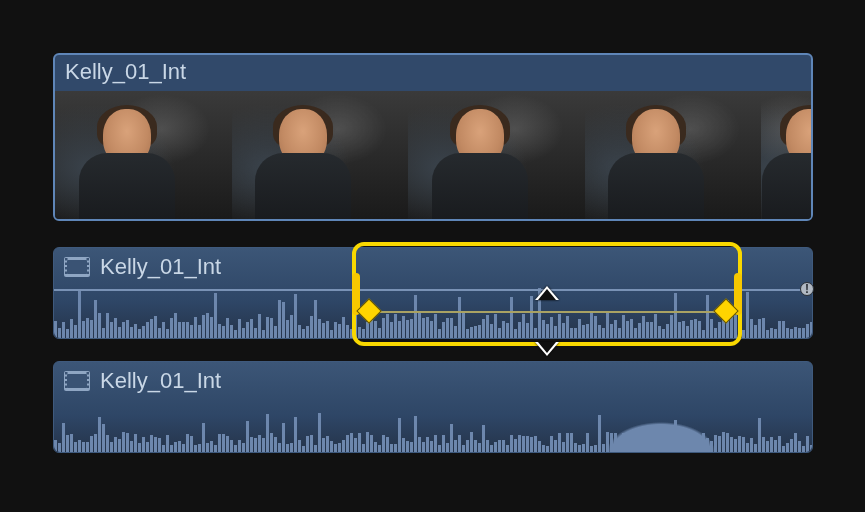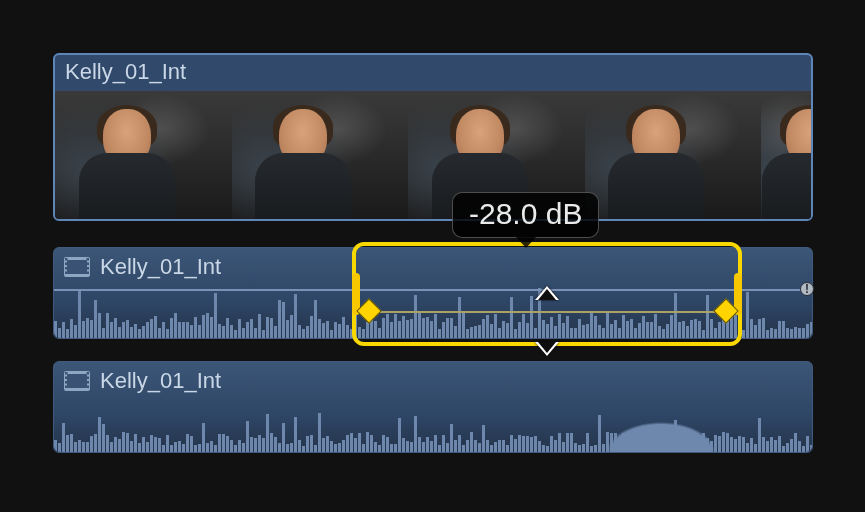--- a/index.html
+++ b/index.html
@@ -501,24 +501,20 @@
       <div class="tri down" style="bottom:-14px;"></div>
     </div>
 
     <div class="vol-line" style="left:310px; width:366px; top:70%;"></div>
 
     <div class="keyframe" style="left:315px; top:70%;"></div>
     <div class="keyframe" style="left:672px; top:70%;"></div>
 
     <div class="end-marker" style="right:-2px; top:38%;"></div>
 
-    <div class="tooltip" style="left:398px; top:-56px;">
-      <span>-28.0 dB</span>
-      <div class="tail"></div>
-    </div>
   </div>
 
   <div class="audio-clip" id="ac2" style="margin-top:22px;">
     <div class="waveform" id="wf2">
       <div class="bump" style="left:535px;"></div>
     <div class="wave-bar" style="left: 0px; height: 12.2623px;"></div>
         <div class="wave-bar" style="left: 4px; height: 8.91439px;"></div>
         <div class="wave-bar" style="left: 8px; height: 29.1447px;"></div>
         <div class="wave-bar" style="left: 12px; height: 16.8667px;"></div>
         <div class="wave-bar" style="left: 16px; height: 18.1422px;"></div>

